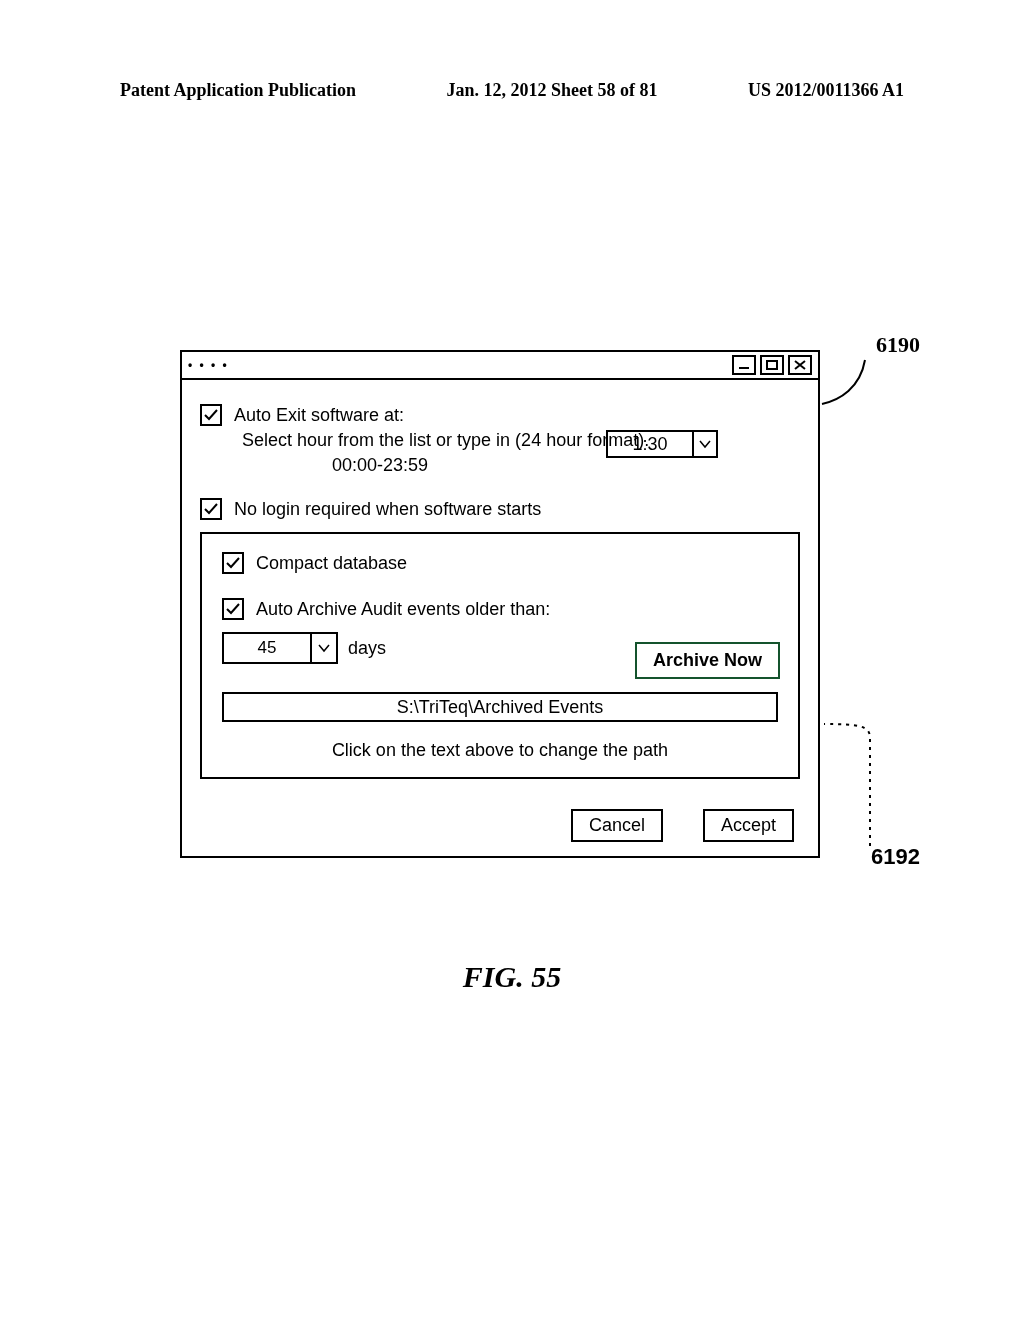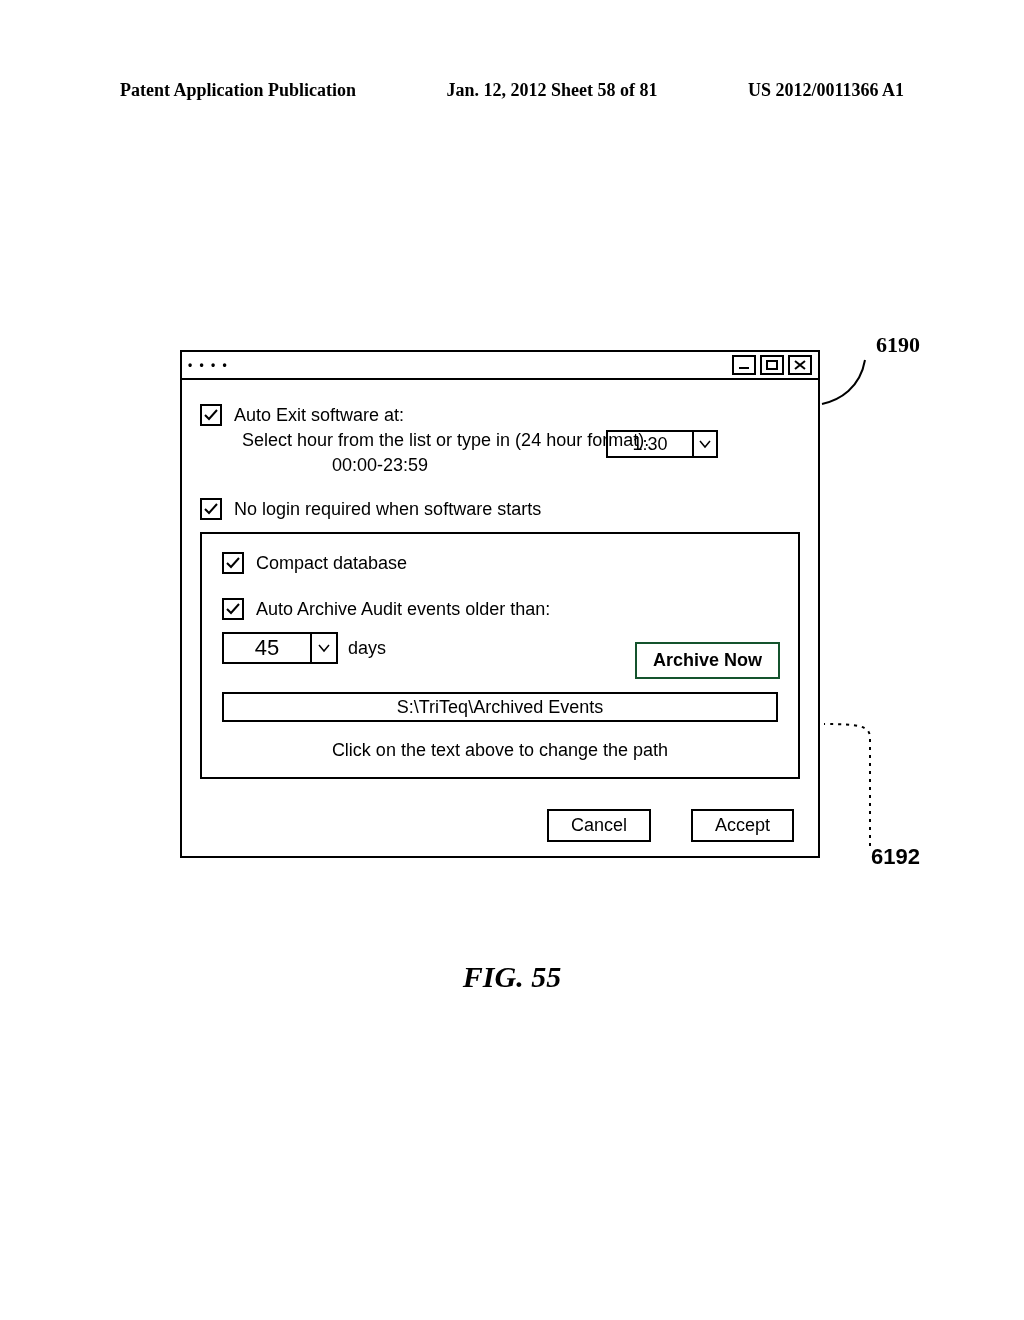--- a/index.html
+++ b/index.html
@@ -162,21 +162,21 @@
     gap: 0;
     position: relative;
   }
   .days-input {
     border: 2px solid #000;
     width: 90px;
     height: 32px;
     display: flex;
     align-items: center;
     justify-content: center;
-    font-size: 22px;
+    font-size: 17px;
     text-align: center;
   }
   .days-dd {
     border: 2px solid #000;
     border-left: none;
     width: 26px;
     height: 32px;
     display: flex;
     align-items: center;
     justify-content: center;
@@ -207,21 +207,21 @@
     margin-top: 18px;
   }
   .dialog-buttons {
     display: flex;
     justify-content: flex-end;
     gap: 40px;
     padding: 14px 24px 14px 14px;
   }
   .dlg-btn {
     border: 2px solid #000;
-    padding: 4px 22px;
+    padding: 4px 16px;
     font-size: 18px;
   }
   .fig-caption {
     position: absolute;
     top: 960px;
     left: 0;
     width: 1024px;
     text-align: center;
     font-family: "Times New Roman", serif;
     font-style: italic;

